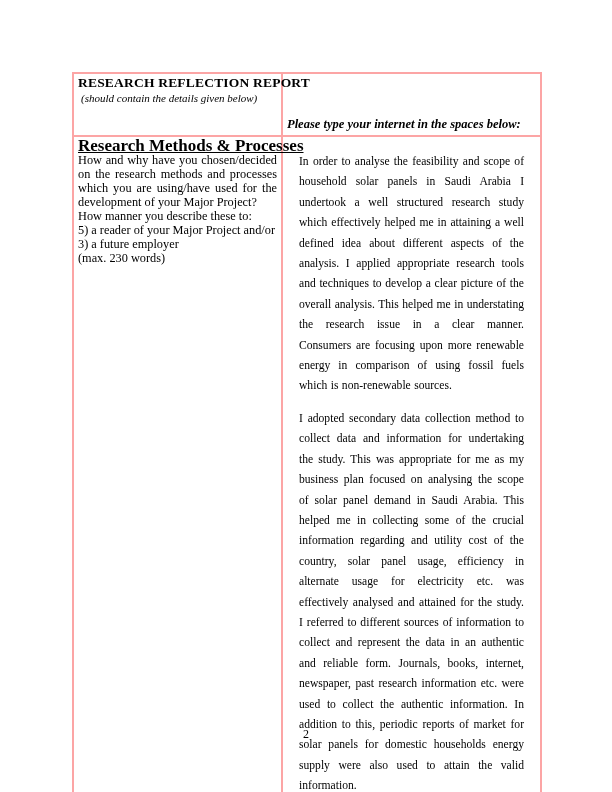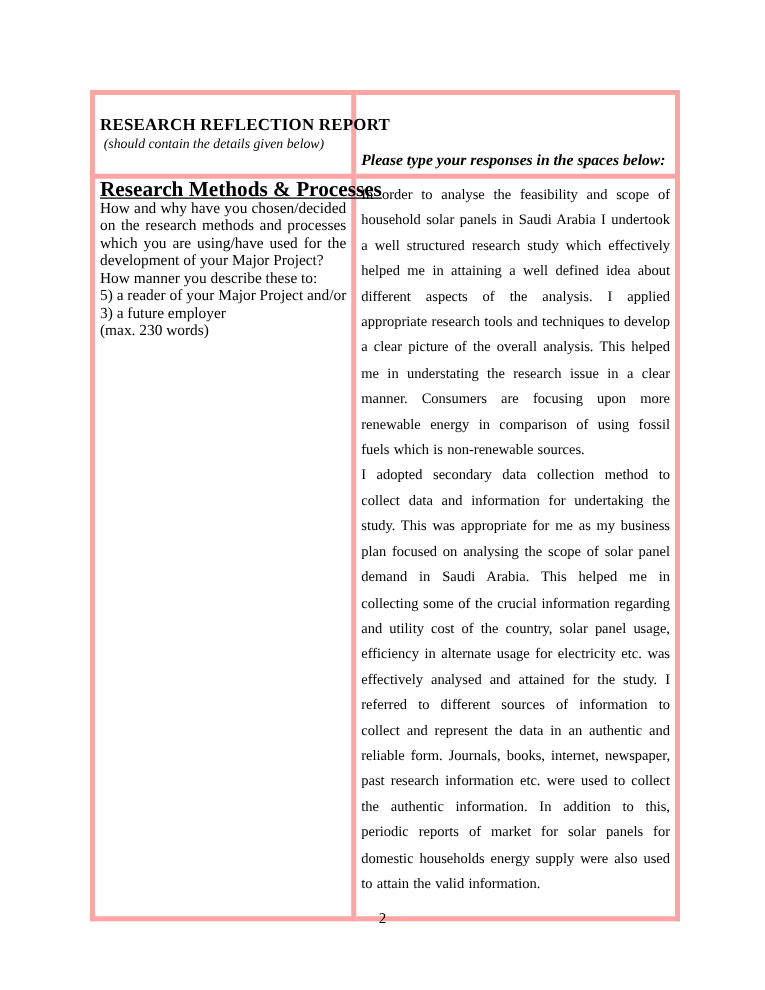--- a/index.html
+++ b/index.html
@@ -17,23 +17,23 @@
   }
   .report-table {
     position: absolute;
     left: 72px;
     top: 72px;
     width: 468px;
     border-collapse: collapse;
     table-layout: fixed;
   }
   .report-table td {
-    border: 4px solid #fca5a5;
+    border: 2px solid #fca5a5;
     vertical-align: top;
-    padding: 16px 4px;
+    padding: 1px 4px;
     box-sizing: border-box;
   }
   .header-left {
     height: 63px;
   }
   .header-right {
     vertical-align: bottom !important;
     padding-bottom: 3px !important;
   }
   .report-title {
@@ -73,21 +73,21 @@
   }
   .q-line {
     white-space: nowrap;
   }
   .a-cell {
     font-size: 11.6px;
     padding-top: 3px !important;
     height: 577px;
   }
   .answer-para {
-    margin: 0;
+    margin: 12px;
     text-align: justify;
     line-height: 20.4px;
     word-spacing: 0.5px;
   }
   .page-number {
     position: absolute;
     top: 727px;
     left: 0;
     width: 612px;
     text-align: center;
@@ -103,21 +103,21 @@
     <col style="width:209px">
     <col style="width:259px">
   </colgroup>
   <tbody>
     <tr>
       <td class="header-left">
         <div class="report-title">RESEARCH REFLECTION REPORT</div>
         <div class="report-subtitle">(should contain the details given below)</div>
       </td>
       <td class="header-right">
-        <div class="response-instruction">Please type your responses in the spaces below:</div>
+        <div class="response-instruction">Please type your internet in the spaces below:</div>
       </td>
     </tr>
     <tr>
       <td class="q-cell">
         <div class="q-heading">Research Methods &amp; Processes</div>
         <div class="q-prompt">How and why have you chosen/decided on the research methods and processes which you are using/have used for the development of your Major Project?</div>
         <div class="q-line">How manner you describe these to:</div>
         <div class="q-line">5) a reader of your Major Project and/or</div>
         <div class="q-line">3) a future employer</div>
         <div class="q-line">(max. 230 words)</div>

